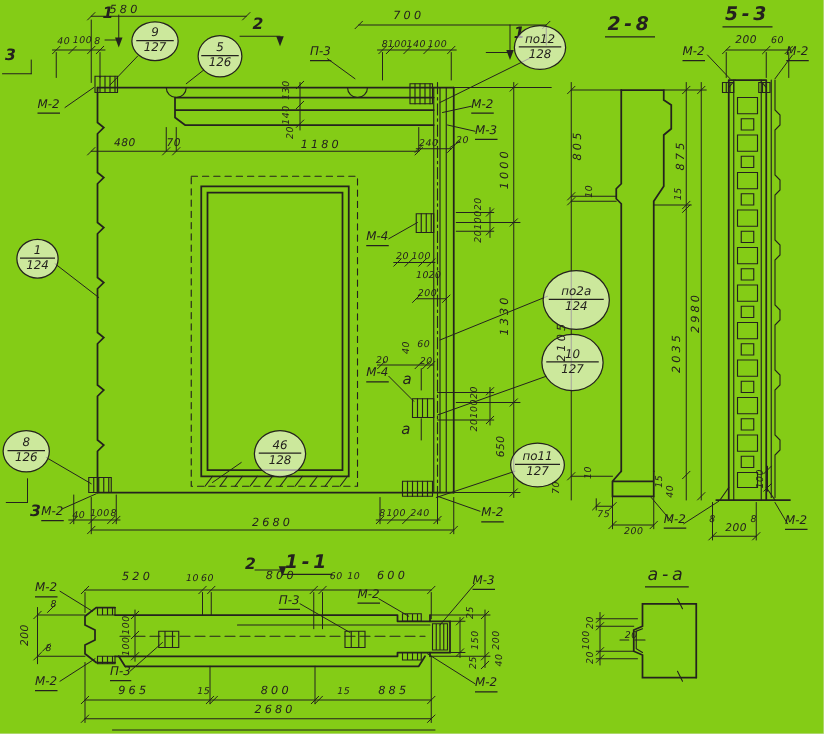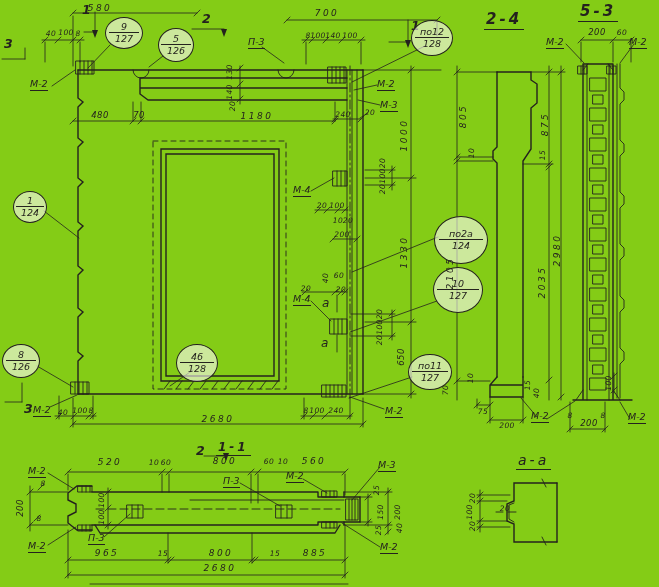--- a/index.html
+++ b/index.html
@@ -192,30 +192,30 @@
   <span class="bot">124</span>
     </div>
 <div class="callout" style="left:458px;top:290px;width:50px;height:46px">
   <span class="top">10</span>
   <span class="bot">127</span>
     </div>
 <div class="callout" style="left:21px;top:361px;width:38px;height:34px">
   <span class="top">8</span>
   <span class="bot">126</span>
     </div>
-<div class="callout" style="left:197px;top:363px;width:42px;height:38px">
+<div class="callout" style="left:224px;top:363px;width:42px;height:38px">
   <span class="top">46</span>
   <span class="bot">128</span>
     </div>
 <div class="callout" style="left:430px;top:372px;width:44px;height:36px">
   <span class="top">по11</span>
   <span class="bot">127</span>
     </div>
 
-<span class="vtitle" style="left:484px;top:10px;font-size:15px">2-4</span>
+<span class="vtitle" style="left:484px;top:10px;font-size:15px">2-8</span>
 <span class="t rot wide" style="left:463px;top:116px">805</span>
 <span class="t s rot" style="left:471px;top:153px">10</span>
 <span class="t rot wide" style="left:450px;top:273px">2105</span>
 <span class="t rot wide" style="left:545px;top:124px">875</span>
 <span class="t s rot" style="left:542px;top:155px">15</span>
 <span class="t rot wide" style="left:542px;top:282px">2035</span>
 <span class="t rot wide" style="left:557px;top:250px">2980</span>
 <span class="t s rot" style="left:445px;top:390px">70</span>
 <span class="t s rot" style="left:470px;top:378px">10</span>
 <span class="t s rot" style="left:527px;top:385px">15</span>
@@ -228,29 +228,29 @@
 <span class="t" style="left:597px;top:32px">200</span>
 <span class="t s" style="left:622px;top:32px">60</span>
 <span class="lbl" style="left:546px;top:36px">М-2</span>
 <span class="lbl" style="left:629px;top:36px">М-2</span>
 <span class="t s rot" style="left:608px;top:383px">100</span>
 <span class="t s" style="left:570px;top:415px">8</span>
 <span class="t s" style="left:603px;top:415px">8</span>
 <span class="t" style="left:589px;top:423px">200</span>
 <span class="lbl" style="left:628px;top:411px">М-2</span>
 
-<span class="vtitle" style="left:216px;top:440px;font-size:12px">1-1</span>
+<span class="vtitle" style="left:226px;top:440px;font-size:15px">1-1</span>
 <span class="mark" style="left:196px;top:443px">2</span>
 <span class="t wide" style="left:110px;top:462px">520</span>
 <span class="t s" style="left:154px;top:462px">10</span>
 <span class="t s" style="left:166px;top:462px">60</span>
 <span class="t wide" style="left:225px;top:461px">800</span>
 <span class="t s" style="left:269px;top:461px">60</span>
 <span class="t s" style="left:283px;top:461px">10</span>
-<span class="t wide" style="left:314px;top:461px">560</span>
+<span class="t wide" style="left:314px;top:461px">600</span>
 <span class="t wide" style="left:107px;top:553px">965</span>
 <span class="t s" style="left:163px;top:553px">15</span>
 <span class="t wide" style="left:221px;top:553px">800</span>
 <span class="t s" style="left:275px;top:553px">15</span>
 <span class="t wide" style="left:315px;top:553px">885</span>
 <span class="t wide" style="left:220px;top:568px">2680</span>
 <span class="t rot" style="left:20px;top:508px">200</span>
 <span class="t s" style="left:43px;top:483px">8</span>
 <span class="t s" style="left:39px;top:518px">8</span>
 <span class="t s rot" style="left:101px;top:500px">100</span>

